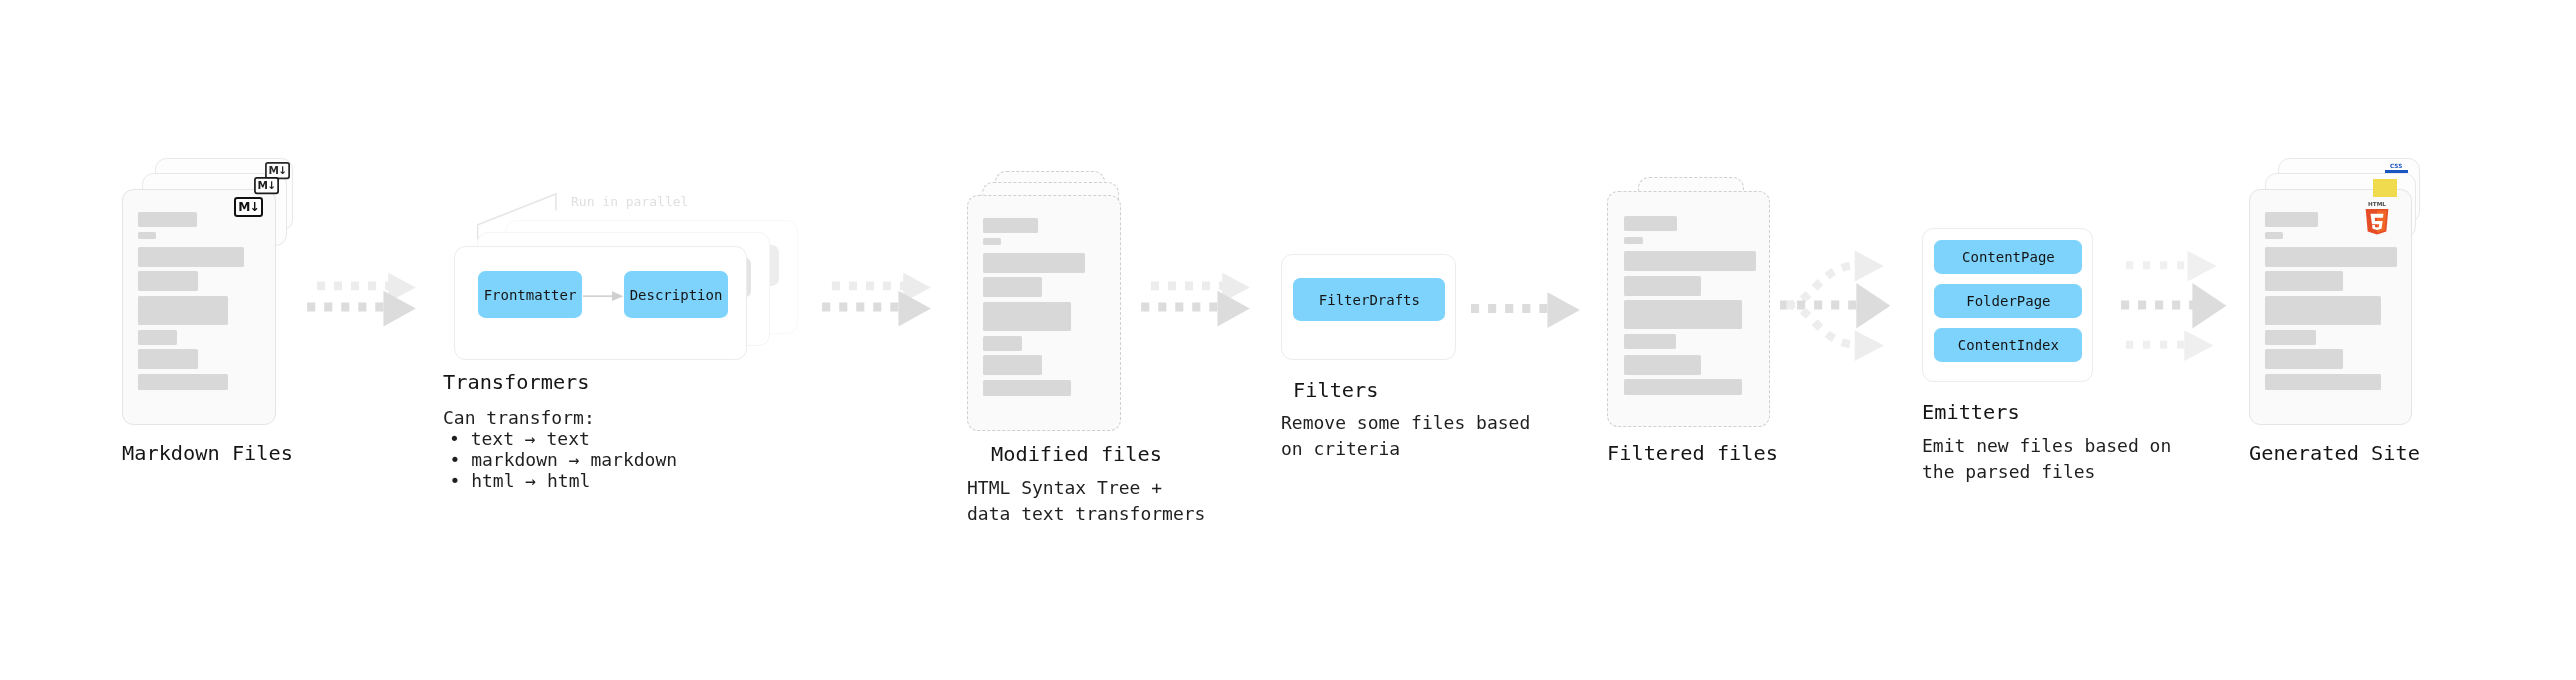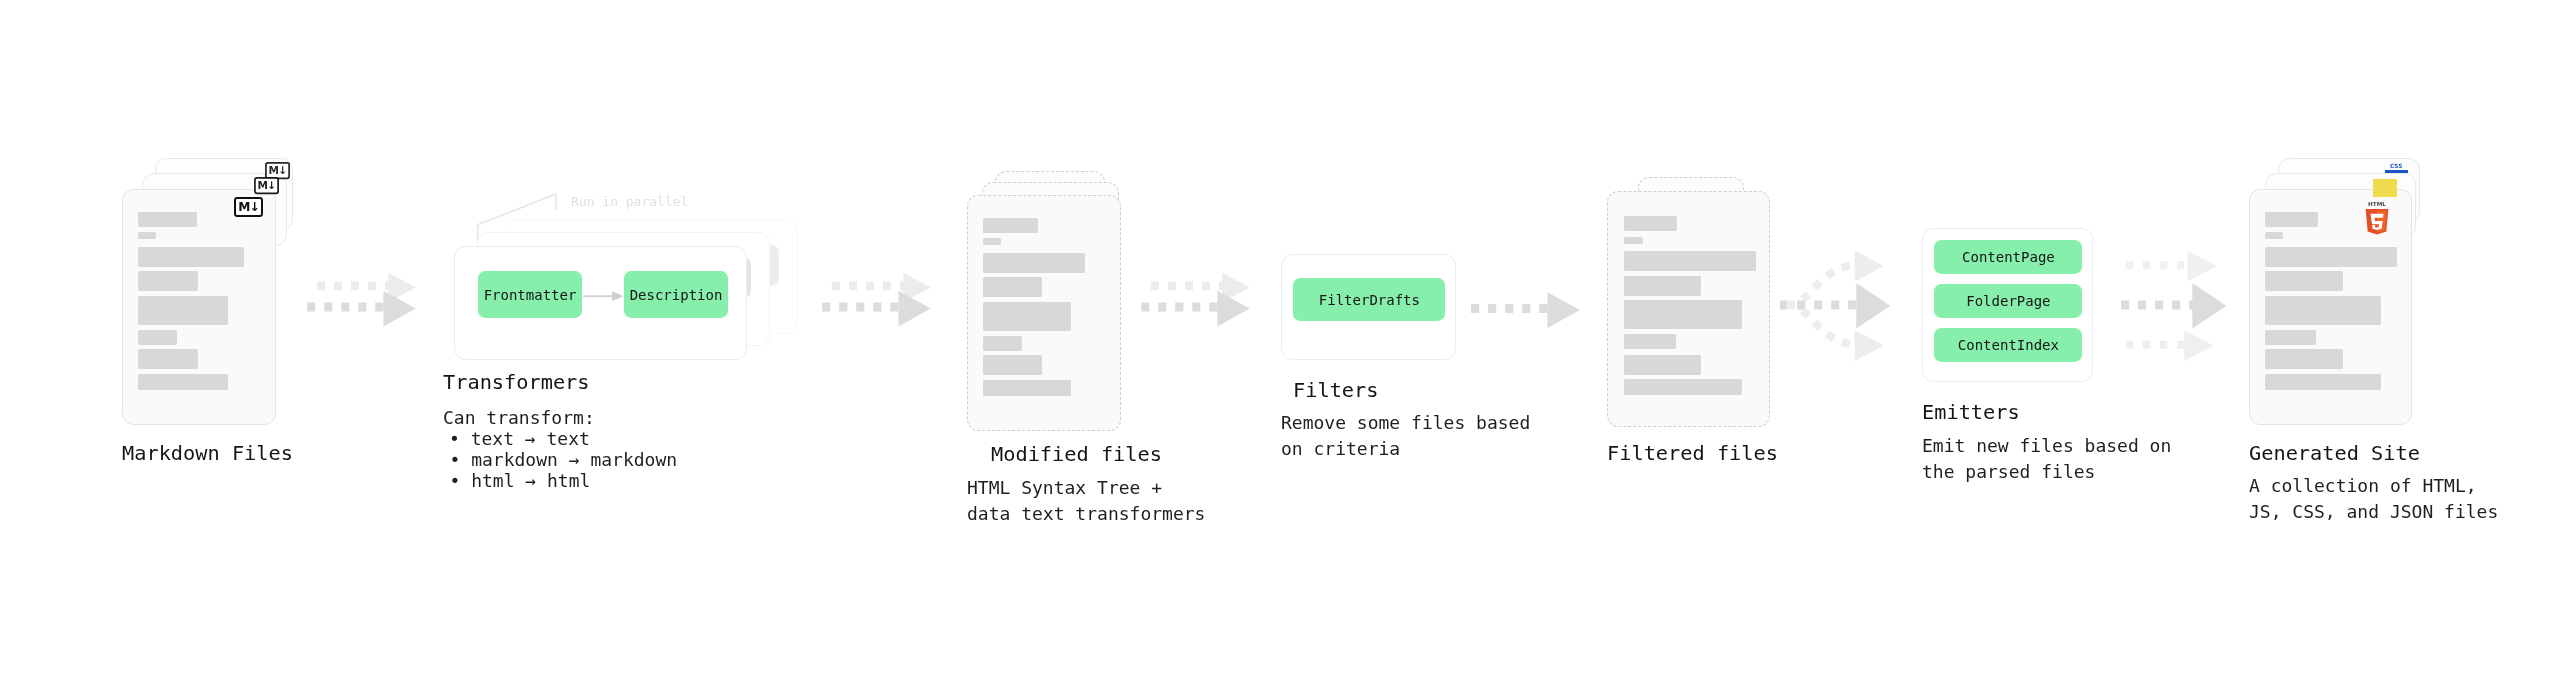--- a/index.html
+++ b/index.html
@@ -123,21 +123,21 @@
     border-radius: 11.4px;
     background: #ffffff;
     box-sizing: border-box;
   }
   .panel.faint   { border-color: #f4f4f4; }
   .panel.fainter { border-color: #f8f8f8; }
 
   .chip {
     position: absolute;
     border-radius: 7.3px;
-    background: #86efac;
+    background: #7dd3fc;
     color: #151515;
     font-family: "DejaVu Sans Mono", "Liberation Mono", monospace;
     font-size: 14px;
     display: flex;
     align-items: center;
     justify-content: center;
     box-sizing: border-box;
     white-space: nowrap;
   }
   .chip.ghost1 { background: #e4e4e4; color: transparent; }
@@ -406,18 +406,16 @@
           <path d="M3 11 L31 11 L28.5 39 L17 42.5 L5.5 39 Z" fill="#e44d26"></path>
           <path d="M17 13 L28.8 13 L26.6 37.6 L17 40.4 Z" fill="#f16529"></path>
           <path d="M9 17 H25 L24.4 22 H14.2 L14.6 26 H24 L22.6 35.6 L17 37.2
                    L11.4 35.6 L11 31 H14.4 L14.6 33.4 L17 34.1 L19.4 33.4
                    L19.7 30 H10.8 Z" fill="#ffffff"></path>
         </svg>
       </div>
     </div>
 
     <div class="stage-title" style="left:0px; top:283px;">Generated Site</div>
-    <div class="stage-desc" style="left:0px; top:315px;">A collection of HTML,
-JS, CSS, and JSON files</div>
   </div>
 
 </div>
 
 
 </body></html>

